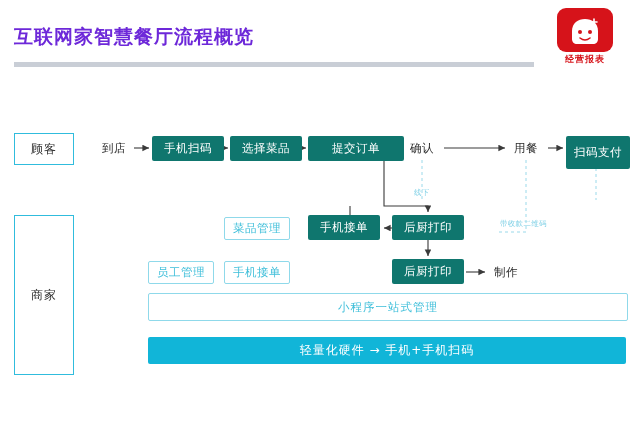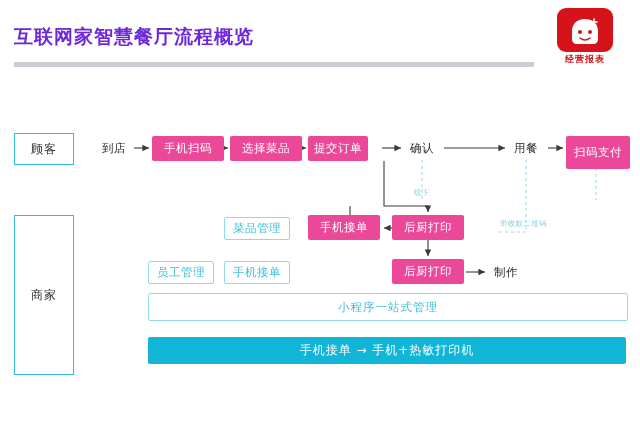--- a/index.html
+++ b/index.html
@@ -48,29 +48,29 @@
   #cat-customer{left:14px;top:133px;width:58px;height:30px;}
   #cat-merchant{left:14px;top:215px;width:58px;height:158px;}
 
   
   .node{
     position:absolute;
     display:flex;align-items:center;justify-content:center;
     font-size:11.5px;letter-spacing:.5px;
     box-sizing:border-box;
   }
-  .node.cyan{background:#ec4899;color:#ffffff;border-radius:2px;}
+  .node.cyan{background:#0f766e;color:#ffffff;border-radius:2px;}
   .node.outline{background:#ffffff;color:#3fbfda;border:1px solid #8fd9ea;border-radius:2px;}
   .node.plain{background:transparent;color:#2b2b2b;}
 
   
   #n-daodian{left:96px;top:138px;width:36px;height:20px;}
   #n-saoma  {left:152px;top:136px;width:72px;height:25px;}
   #n-xuancai{left:230px;top:136px;width:72px;height:25px;}
-  #n-tijiao {left:308px;top:136px;width:60px;height:25px;}
+  #n-tijiao {left:308px;top:136px;width:96px;height:25px;}
   #n-queren {left:404px;top:138px;width:36px;height:20px;}
   #n-yongcan{left:508px;top:138px;width:36px;height:20px;}
   #n-saomazhifu{left:566px;top:136px;width:64px;height:33px;}
 
   
   #n-mendian{left:148px;top:217px;width:66px;height:23px;}
   #n-caipin {left:224px;top:217px;width:66px;height:23px;}
   #n-jiedan {left:308px;top:215px;width:72px;height:25px;}
   #n-dayin  {left:392px;top:215px;width:72px;height:25px;}
 
@@ -169,18 +169,18 @@
   <div class="node outline" id="n-caipin">菜品管理</div>
   <div class="node cyan" id="n-jiedan">手机接单</div>
   <div class="node cyan" id="n-dayin">后厨打印</div>
 
   <div class="node outline" id="n-yuangong">员工管理</div>
   <div class="node outline" id="n-jingying">手机接单</div>
   <div class="node cyan" id="n-houchu">后厨打印</div>
   <div class="node plain" id="n-zhizuo">制作</div>
 
   <div id="bar-miniapp">小程序一站式管理</div>
-  <div id="bar-hardware">手机接单  →  手机+热敏打印机</div>
+  <div id="bar-hardware">轻量化硬件  →  手机+手机扫码</div>
 
   <div class="minilabel" id="lbl-xianxia">线下</div>
   <div class="minilabel" id="lbl-erweima">带收款二维码</div>
 
 </div>
 
 </body></html>

